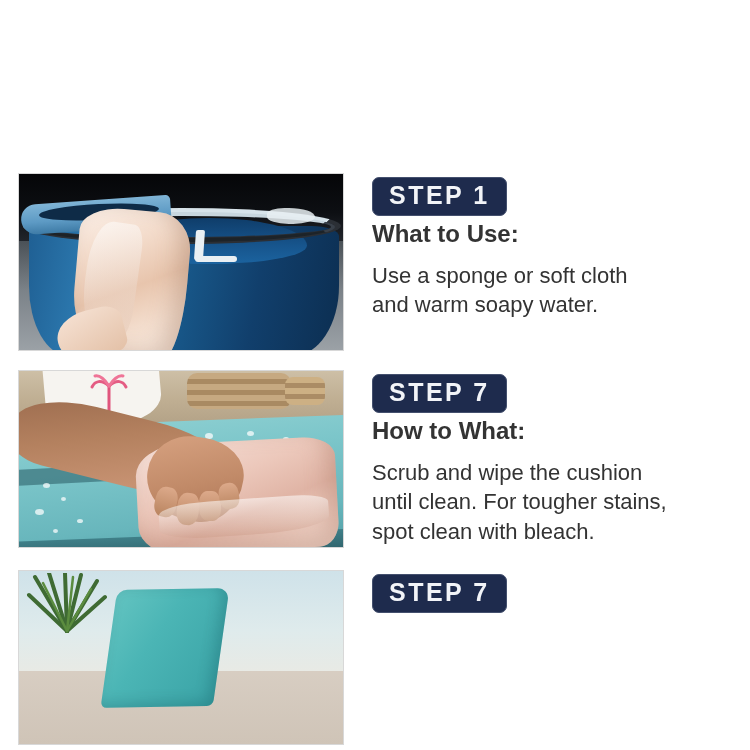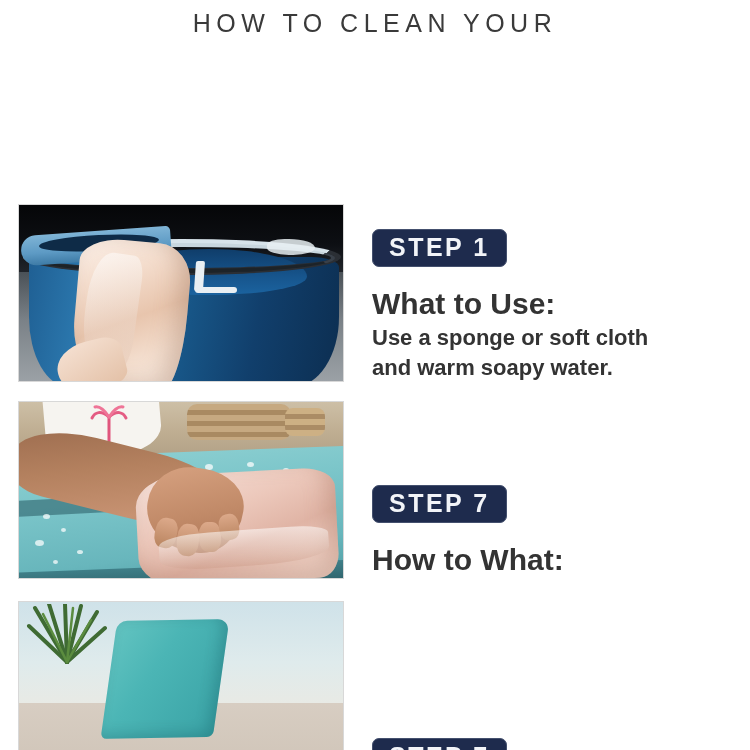--- a/index.html
+++ b/index.html
@@ -45,21 +45,21 @@
     margin-top:6px;
     text-transform:uppercase;
   }
 
   
   .steps { position:relative; margin-top:10px; }
   .step-row {
     position:absolute;
     left:0; width:750px;
     display:flex;
-    align-items:flex-end;
+    align-items:flex-start;
   }
   .step-row.s1 { top:155px; }
   .step-row.s2 { top:352px; }
   .step-row.s3 { top:552px; }
 
   .photo {
     position:relative;
     width:326px; height:178px;
     margin-left:18px;
     border:1px solid #d8d8d8;
@@ -79,32 +79,32 @@
     border:1px solid #44506e;
     border-radius:7px;
     color:#f2f4f8;
     font-size:25px;
     font-weight:600;
     letter-spacing:2.5px;
     padding:4px 16px 6px 16px;
     line-height:1.06;
   }
   .head {
-    font-size:30px;
+    font-size:24px;
     font-weight:700;
     color:#333333;
-    margin-top:17px;
+    margin-top:2px;
     line-height:1.3;
   }
   .body {
     font-size:22px;
-    font-weight:700;
+    font-weight:400;
     color:#333333;
     line-height:1.34;
-    margin-top:0;
+    margin-top:12px;
     white-space:pre-line;
   }
 
   
   .ph1 { background:linear-gradient(180deg,#0c0d10 0%,#15181d 24%,#3d4349 42%,#6c7378 62%,#8d9399 82%,#9aa0a5 100%); }
   .ph1 .dark-top {
     position:absolute; left:0; top:0; width:100%; height:40%;
     background:linear-gradient(180deg,#050608 0%,#0d0f13 55%,#23272d 100%);
   }
   .ph1 .floor {
@@ -269,21 +269,20 @@
     transform:skewX(-9deg) rotate(-1deg);
     box-shadow:inset -6px -4px 14px rgba(0,60,70,.22);
   }
 </style>
 </head>
 <body>
 
 <div class="infographic">
 
   <div class="header">
-    <div class="kicker">HOW TO CLEAN YOUR</div>
   </div>
 
   <div class="steps">
 
     <div class="step-row s1">
       <div class="photo ph1">
         <div class="dark-top"></div>
         <div class="floor"></div>
         <div class="bucket-body"></div>
         <div class="bucket-inner"></div>
@@ -340,20 +339,23 @@
         <div class="hand"></div>
         <div class="finger" style="left:136px; top:116px; width:22px; height:30px; transform:rotate(12deg);"></div>
         <div class="finger" style="left:158px; top:122px; width:22px; height:32px; transform:rotate(6deg);"></div>
         <div class="finger" style="left:180px; top:120px; width:22px; height:30px; transform:rotate(-2deg);"></div>
         <div class="finger" style="left:200px; top:112px; width:20px; height:26px; transform:rotate(-8deg);"></div>
         <div class="towel-fold"></div>
       </div>
       <div class="text-col">
         <div class="badge">STEP 7</div>
         <div class="head">How to What:</div>
+        <div class="body">Scrub and wipe the cushion
+until clean. For tougher stains,
+spot clean with bleach.</div>
       </div>
     </div>
 
     <div class="step-row s3">
       <div class="photo ph3">
         <div class="sky"></div>
 
         <div class="plant">
           <svg width="84" height="60" viewBox="0 0 84 60" aria-hidden="true">
             <g stroke="#3f6b33" stroke-width="4" stroke-linecap="round" fill="none">

